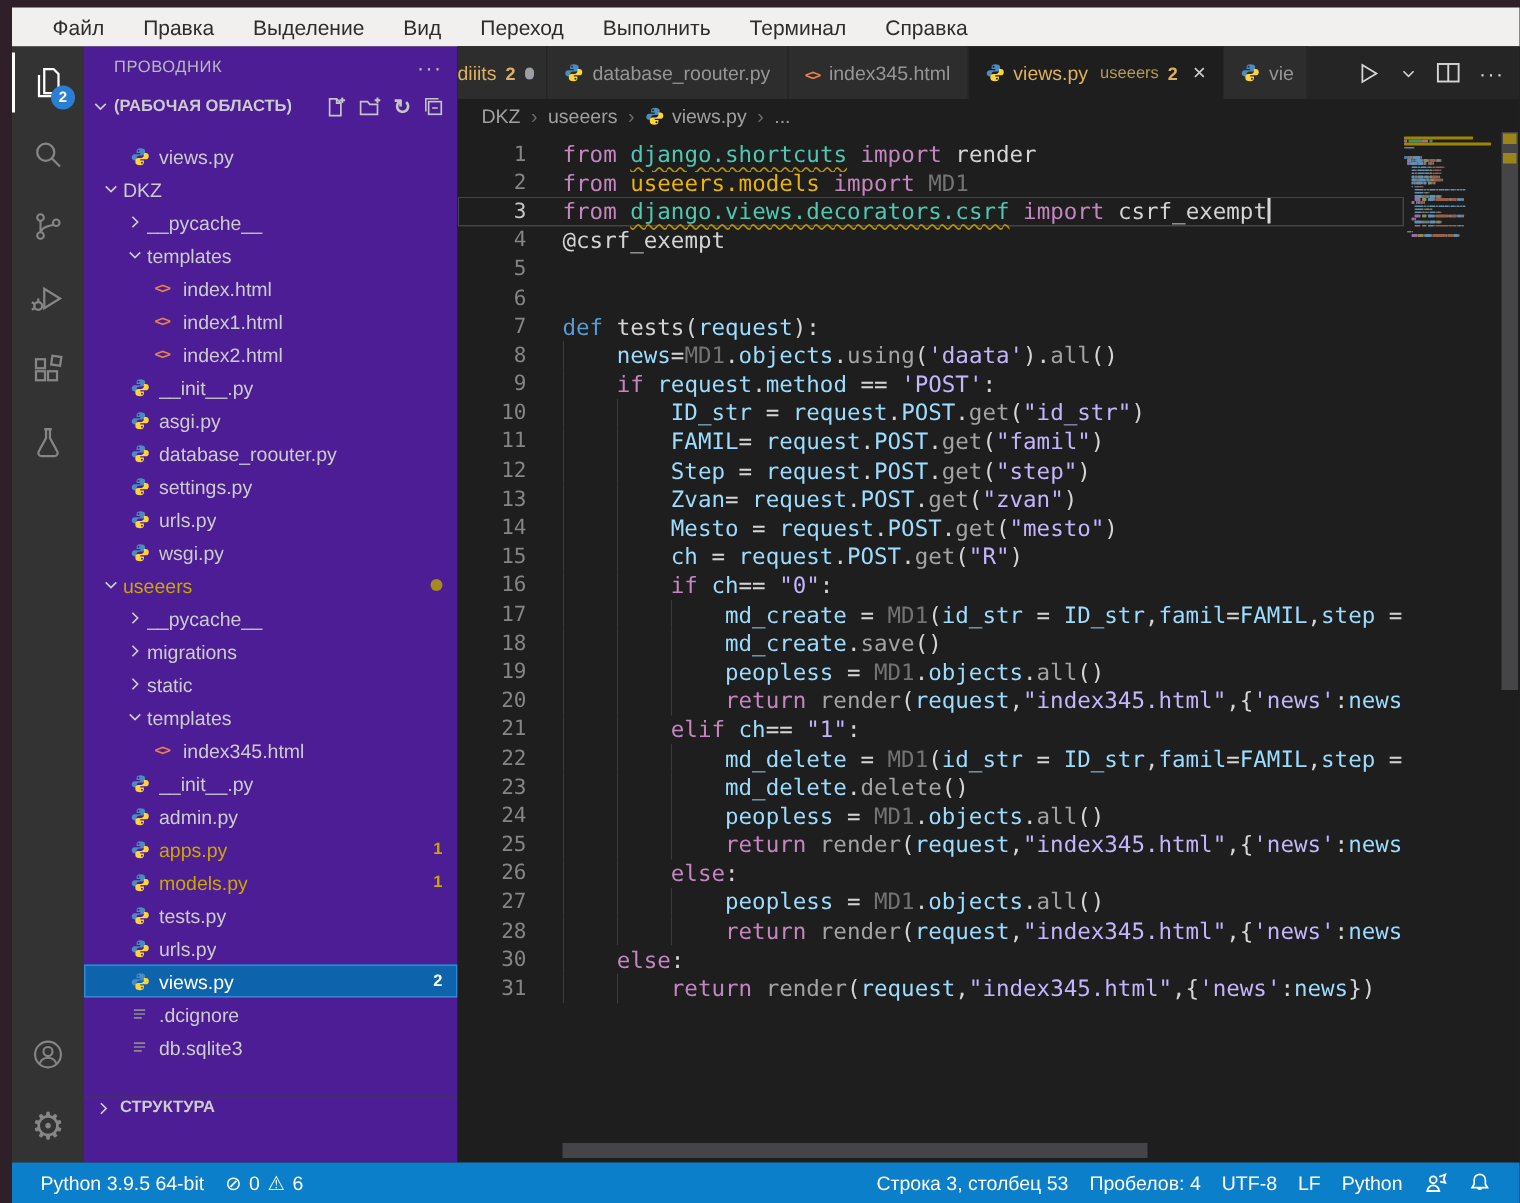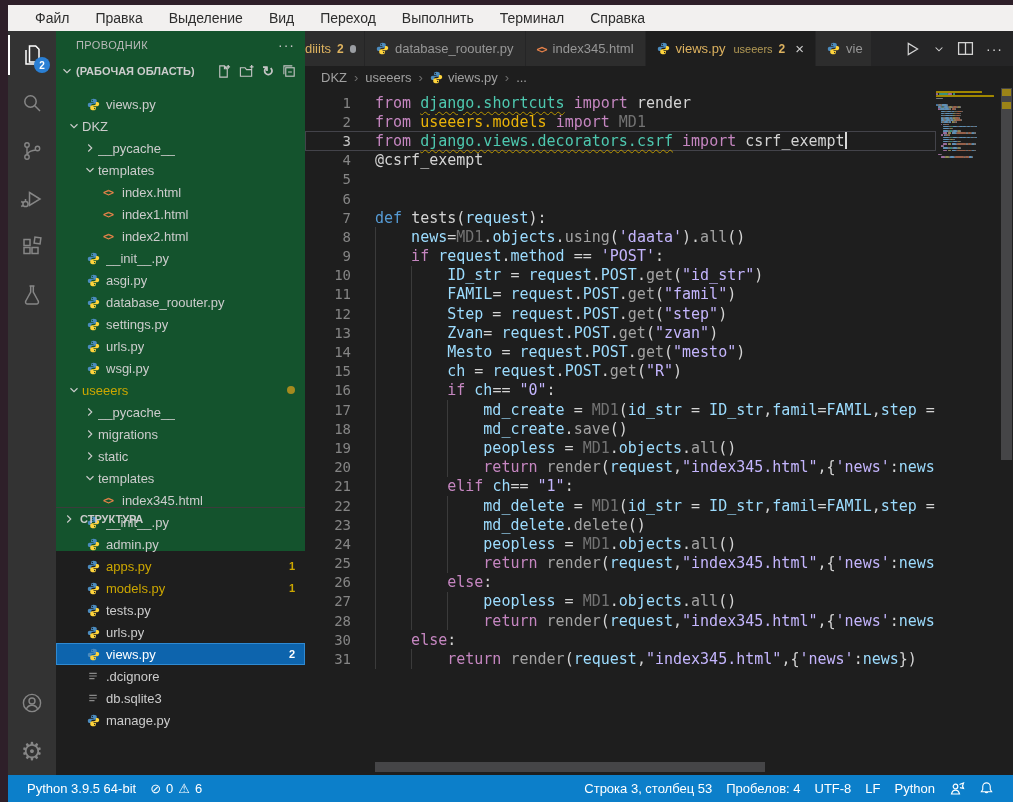--- a/index.html
+++ b/index.html
@@ -16,42 +16,42 @@
     display:flex;flex-direction:column;}
   .ab-slot{width:48px;height:48px;display:flex;align-items:center;justify-content:center;position:relative;color:#868686;}
   .ab-slot.active{color:#ffffff;}
   .ab-slot.active::before{content:"";position:absolute;left:0;top:4px;bottom:4px;width:2px;background:#ffffff;}
   .ab-badge{position:absolute;right:6px;bottom:6px;min-width:16px;height:16px;border-radius:9px;background:#2a7fd4;
     color:#fff;font-size:10px;font-weight:bold;display:flex;align-items:center;justify-content:center;}
   .ab-spacer{flex:1;}
   .gear-glyph{font-size:25px;line-height:1;color:#868686;}
 
   
-  .sidebar{position:absolute;left:48px;top:26px;width:249px;height:520px;background:#14532d;color:#cccccc;}
+  .sidebar{position:absolute;left:48px;top:26px;width:249px;height:744px;background:#4c1d95;color:#cccccc;}
   .sb-title{height:28px;display:flex;align-items:center;padding:0 10px 0 20px;font-size:11px;color:#b9b9b9;letter-spacing:.4px;}
   .sb-title .more{margin-left:auto;color:#c5c5c5;font-size:14px;letter-spacing:1px;}
   .sb-section{height:24px;display:flex;align-items:center;font-size:11px;font-weight:bold;color:#cccccc;padding:0 8px 0 4px;gap:2px;}
   .sb-section .sec-label{white-space:nowrap;overflow:hidden;max-width:118px;}
   .sb-actions{margin-left:auto;display:flex;align-items:center;gap:8px;color:#c5c5c5;}
   .sb-actions .icn{display:flex;}
   .refresh-glyph{font-size:14px;line-height:1;}
   #tree{padding-top:10px;}
   .trow{height:22px;display:flex;align-items:center;font-size:13px;white-space:nowrap;position:relative;box-sizing:border-box;padding-right:10px;}
   .trow .chev{width:16px;display:flex;justify-content:center;flex:none;}
   .trow .fspace{width:5px;flex:none;}
   .trow .ficon{width:19px;display:flex;justify-content:flex-start;align-items:center;flex:none;}
   .trow .lbl{overflow:hidden;text-overflow:ellipsis;}
   .trow.warn .lbl{color:#cca700;}
   .trow.sel{background:#0d64ad;outline:1px solid #2f8ad3;outline-offset:-1px;color:#ffffff;}
   .tbadge{margin-left:auto;font-size:11px;font-weight:bold;color:#cca700;}
   .trow.sel .tbadge{color:#ffffff;}
   .tdot{margin-left:auto;width:8px;height:8px;border-radius:4px;background:#a58a1e;}
   .html-glyph{color:#e8824a;font-family:"DejaVu Sans Mono",monospace;font-size:10px;font-weight:bold;letter-spacing:-1px;}
   .sb-structure{position:absolute;left:0;bottom:22px;width:100%;height:22px;border-top:1px solid #3c3c3c;
-    display:flex;align-items:center;font-size:11px;font-weight:bold;color:#cccccc;gap:4px;padding-left:6px;box-sizing:border-box;}
+    display:flex;align-items:flex-start;font-size:11px;font-weight:bold;color:#cccccc;gap:4px;padding-left:6px;box-sizing:border-box;}
 
   
   .editor{position:absolute;left:297px;top:26px;width:708px;height:744px;background:#1e1e1e;}
   .tabbar{height:35px;background:#252526;display:flex;align-items:stretch;}
   .tab{display:flex;align-items:center;padding:0 11px;background:#2d2d2d;border-right:1px solid #252526;
     font-size:13px;color:#969696;gap:6px;white-space:nowrap;box-sizing:border-box;}
   .tab.active{background:#1e1e1e;}
   .tab .t-warnlabel{color:#ddb25f;}
   .tab .t-detail{font-size:11px;color:#b39a55;margin-left:2px;}
   .tab .t-count{color:#ddb25f;font-weight:bold;font-size:12px;}
@@ -461,30 +461,20 @@
           <span class="lbl">.dcignore</span>
         </div>
         <div class="trow" style="padding-left: 26px;">
           <span class="fspace"></span>
           <span class="ficon">
             <svg xmlns="http://www.w3.org/2000/svg" width="12" height="12" viewBox="0 0 16 16">
               <path d="M3 4.5h10M3 8h10M3 11.5h7" stroke="#8a8a8a" stroke-width="1.5" fill="none"></path>
             </svg>
           </span>
           <span class="lbl">db.sqlite3</span>
-        </div>
-        <div class="trow" style="padding-left: 26px;">
-          <span class="fspace"></span>
-          <span class="ficon">
-            <svg xmlns="http://www.w3.org/2000/svg" width="13" height="13" viewBox="0 0 16 16">
-              <path fill="#4B8BBE" d="M8 1C6 1 5 1.9 5 3.2V5h3v.9H3.4C1.9 5.9 1 7 1 8.5S1.9 11 3.4 11H5V9.4C5 8 6 7 7.4 7h2.4C11 7 12 6.1 12 4.8V3.2C12 1.9 10.6 1 8 1zM6.6 2.3a.8.8 0 110 1.6.8.8 0 010-1.6z"></path>
-              <path fill="#FFD43B" d="M8 15c2 0 3-.9 3-2.2V11H8v-.9h4.6c1.5 0 2.4-1.1 2.4-2.6S14.1 5 12.6 5H11v1.6C11 8 10 9 8.6 9H6.2C5 9 4 9.9 4 11.2v1.6C4 14.1 5.4 15 8 15zm1.4-1.3a.8.8 0 110-1.6.8.8 0 010 1.6z"></path>
-            </svg>
-          </span>
-          <span class="lbl">manage.py</span>
         </div>
       </div>
     <div class="sb-structure">
       <span class="icn" id="str-chev">
           <svg xmlns="http://www.w3.org/2000/svg" width="14" height="14" viewBox="0 0 16 16">
             <path d="M6 4l4 4-4 4" fill="none" stroke="#cccccc" stroke-width="1.3"></path>
           </svg>
         </span>
       <span>СТРУКТУРА</span>
     </div>

